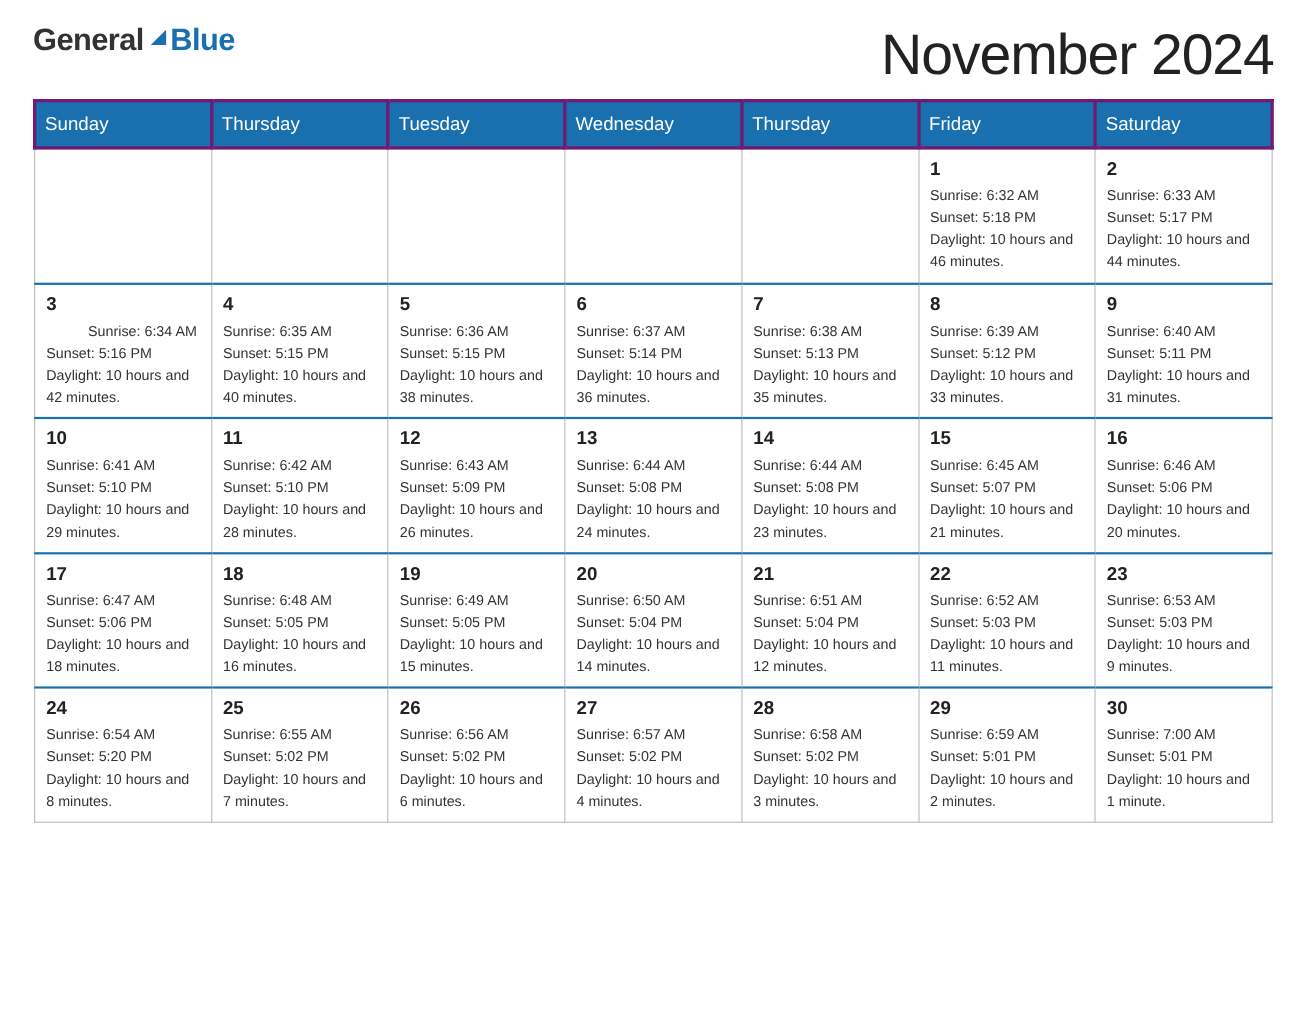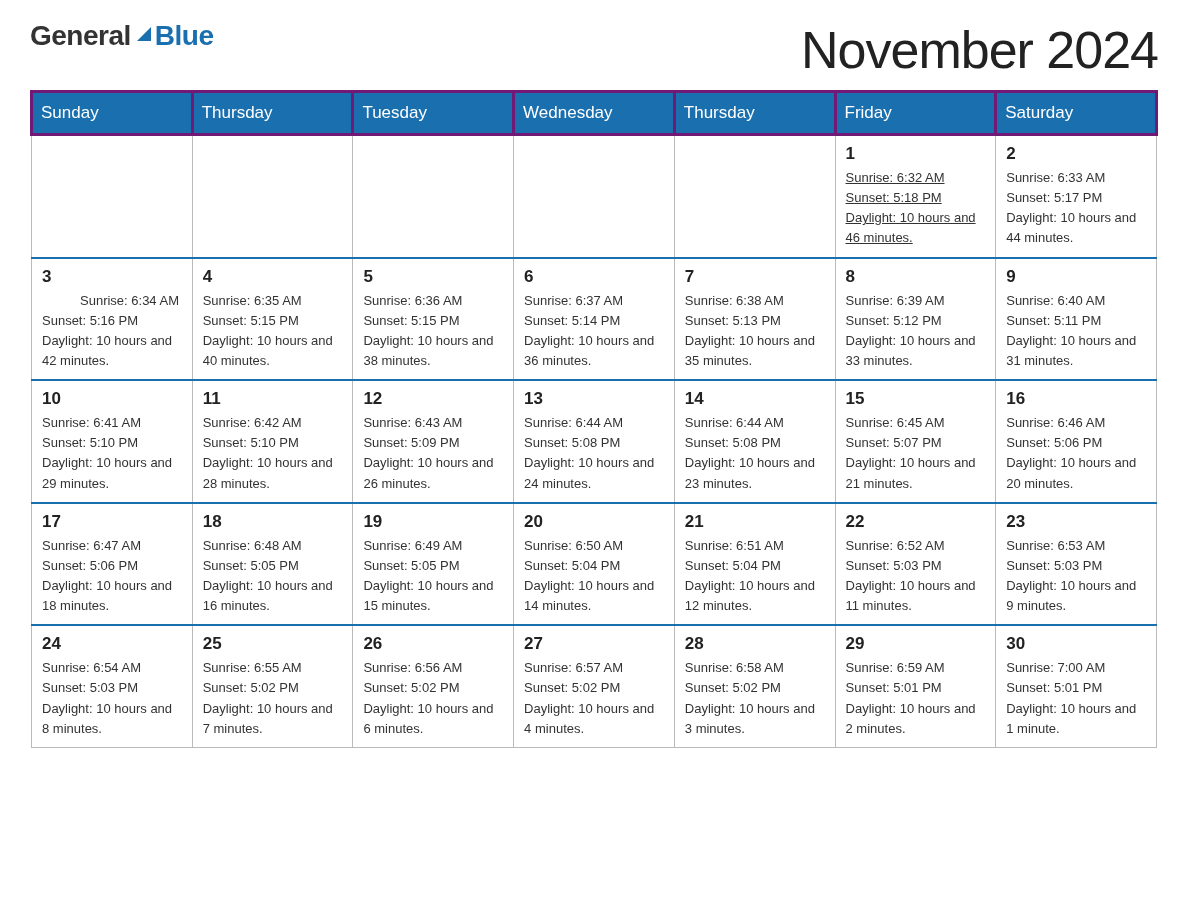--- a/index.html
+++ b/index.html
@@ -128,21 +128,21 @@
         <th>Saturday</th>
       </tr>
   </thead>
   <tbody id="calendar-body">
   <tr class="week-row">
         <td class="empty-cell"></td>
         <td class="empty-cell"></td>
         <td class="empty-cell"></td>
         <td class="empty-cell"></td>
         <td class="empty-cell"></td>
-        <td><span class="day-number">1</span><span class="day-info" style="white-space: pre-line; text-decoration: underline;">Sunrise: 6:32 AM
+        <td><span class="day-number">1</span><span class="day-info" style="white-space: pre-line;">Sunrise: 6:32 AM
 Sunset: 5:18 PM
 Daylight: 10 hours and 46 minutes.</span></td>
         <td><span class="day-number">2</span><span class="day-info" style="white-space: pre-line;">Sunrise: 6:33 AM
 Sunset: 5:17 PM
 Daylight: 10 hours and 44 minutes.</span></td>
       </tr>
       <tr class="week-row">
         <td><span class="day-number">3</span><span class="day-info" style="white-space: pre-line; margin-left: 38px;">Sunrise: 6:34 AM
 Sunset: 5:16 PM
 Daylight: 10 hours and 42 minutes.</span></td>
@@ -206,21 +206,21 @@
 Daylight: 10 hours and 12 minutes.</span></td>
         <td><span class="day-number">22</span><span class="day-info" style="white-space: pre-line;">Sunrise: 6:52 AM
 Sunset: 5:03 PM
 Daylight: 10 hours and 11 minutes.</span></td>
         <td><span class="day-number">23</span><span class="day-info" style="white-space: pre-line;">Sunrise: 6:53 AM
 Sunset: 5:03 PM
 Daylight: 10 hours and 9 minutes.</span></td>
       </tr>
       <tr class="week-row">
         <td><span class="day-number">24</span><span class="day-info" style="white-space: pre-line;">Sunrise: 6:54 AM
-Sunset: 5:03 PM
+Sunset: 5:20 PM
 Daylight: 10 hours and 8 minutes.</span></td>
         <td><span class="day-number">25</span><span class="day-info" style="white-space: pre-line;">Sunrise: 6:55 AM
 Sunset: 5:02 PM
 Daylight: 10 hours and 7 minutes.</span></td>
         <td><span class="day-number">26</span><span class="day-info" style="white-space: pre-line;">Sunrise: 6:56 AM
 Sunset: 5:02 PM
 Daylight: 10 hours and 6 minutes.</span></td>
         <td><span class="day-number">27</span><span class="day-info" style="white-space: pre-line;">Sunrise: 6:57 AM
 Sunset: 5:02 PM
 Daylight: 10 hours and 4 minutes.</span></td>

